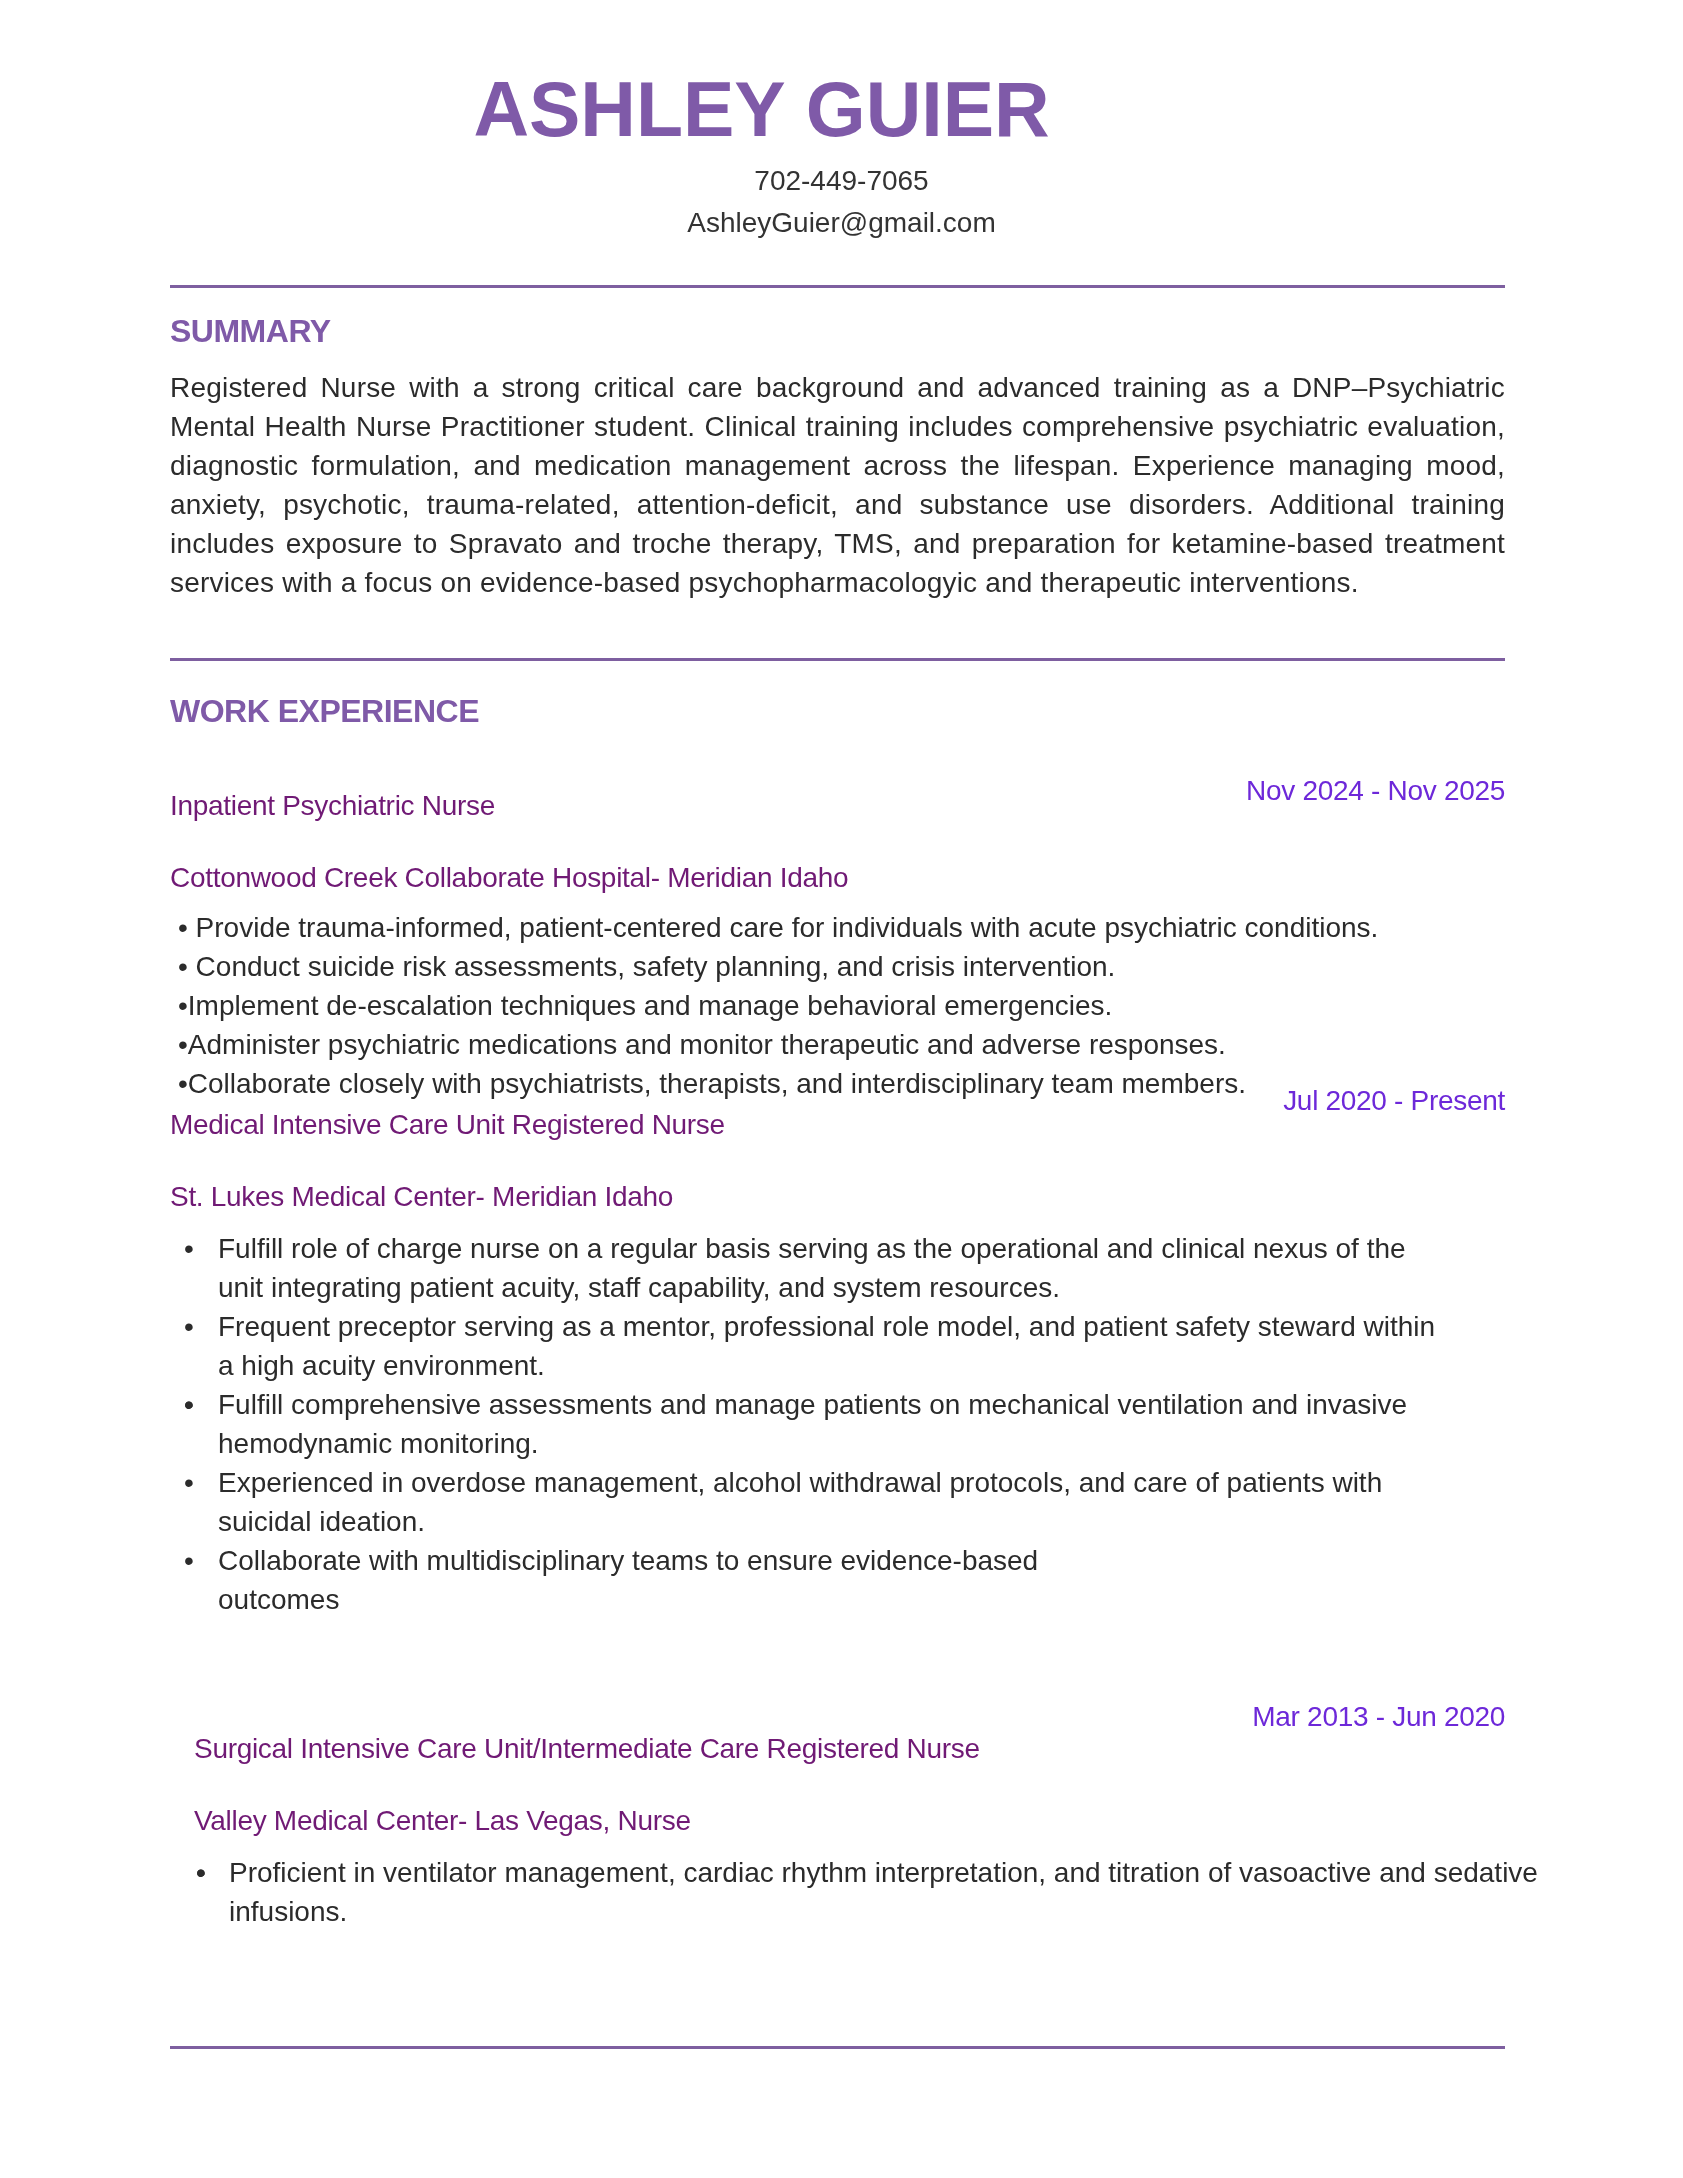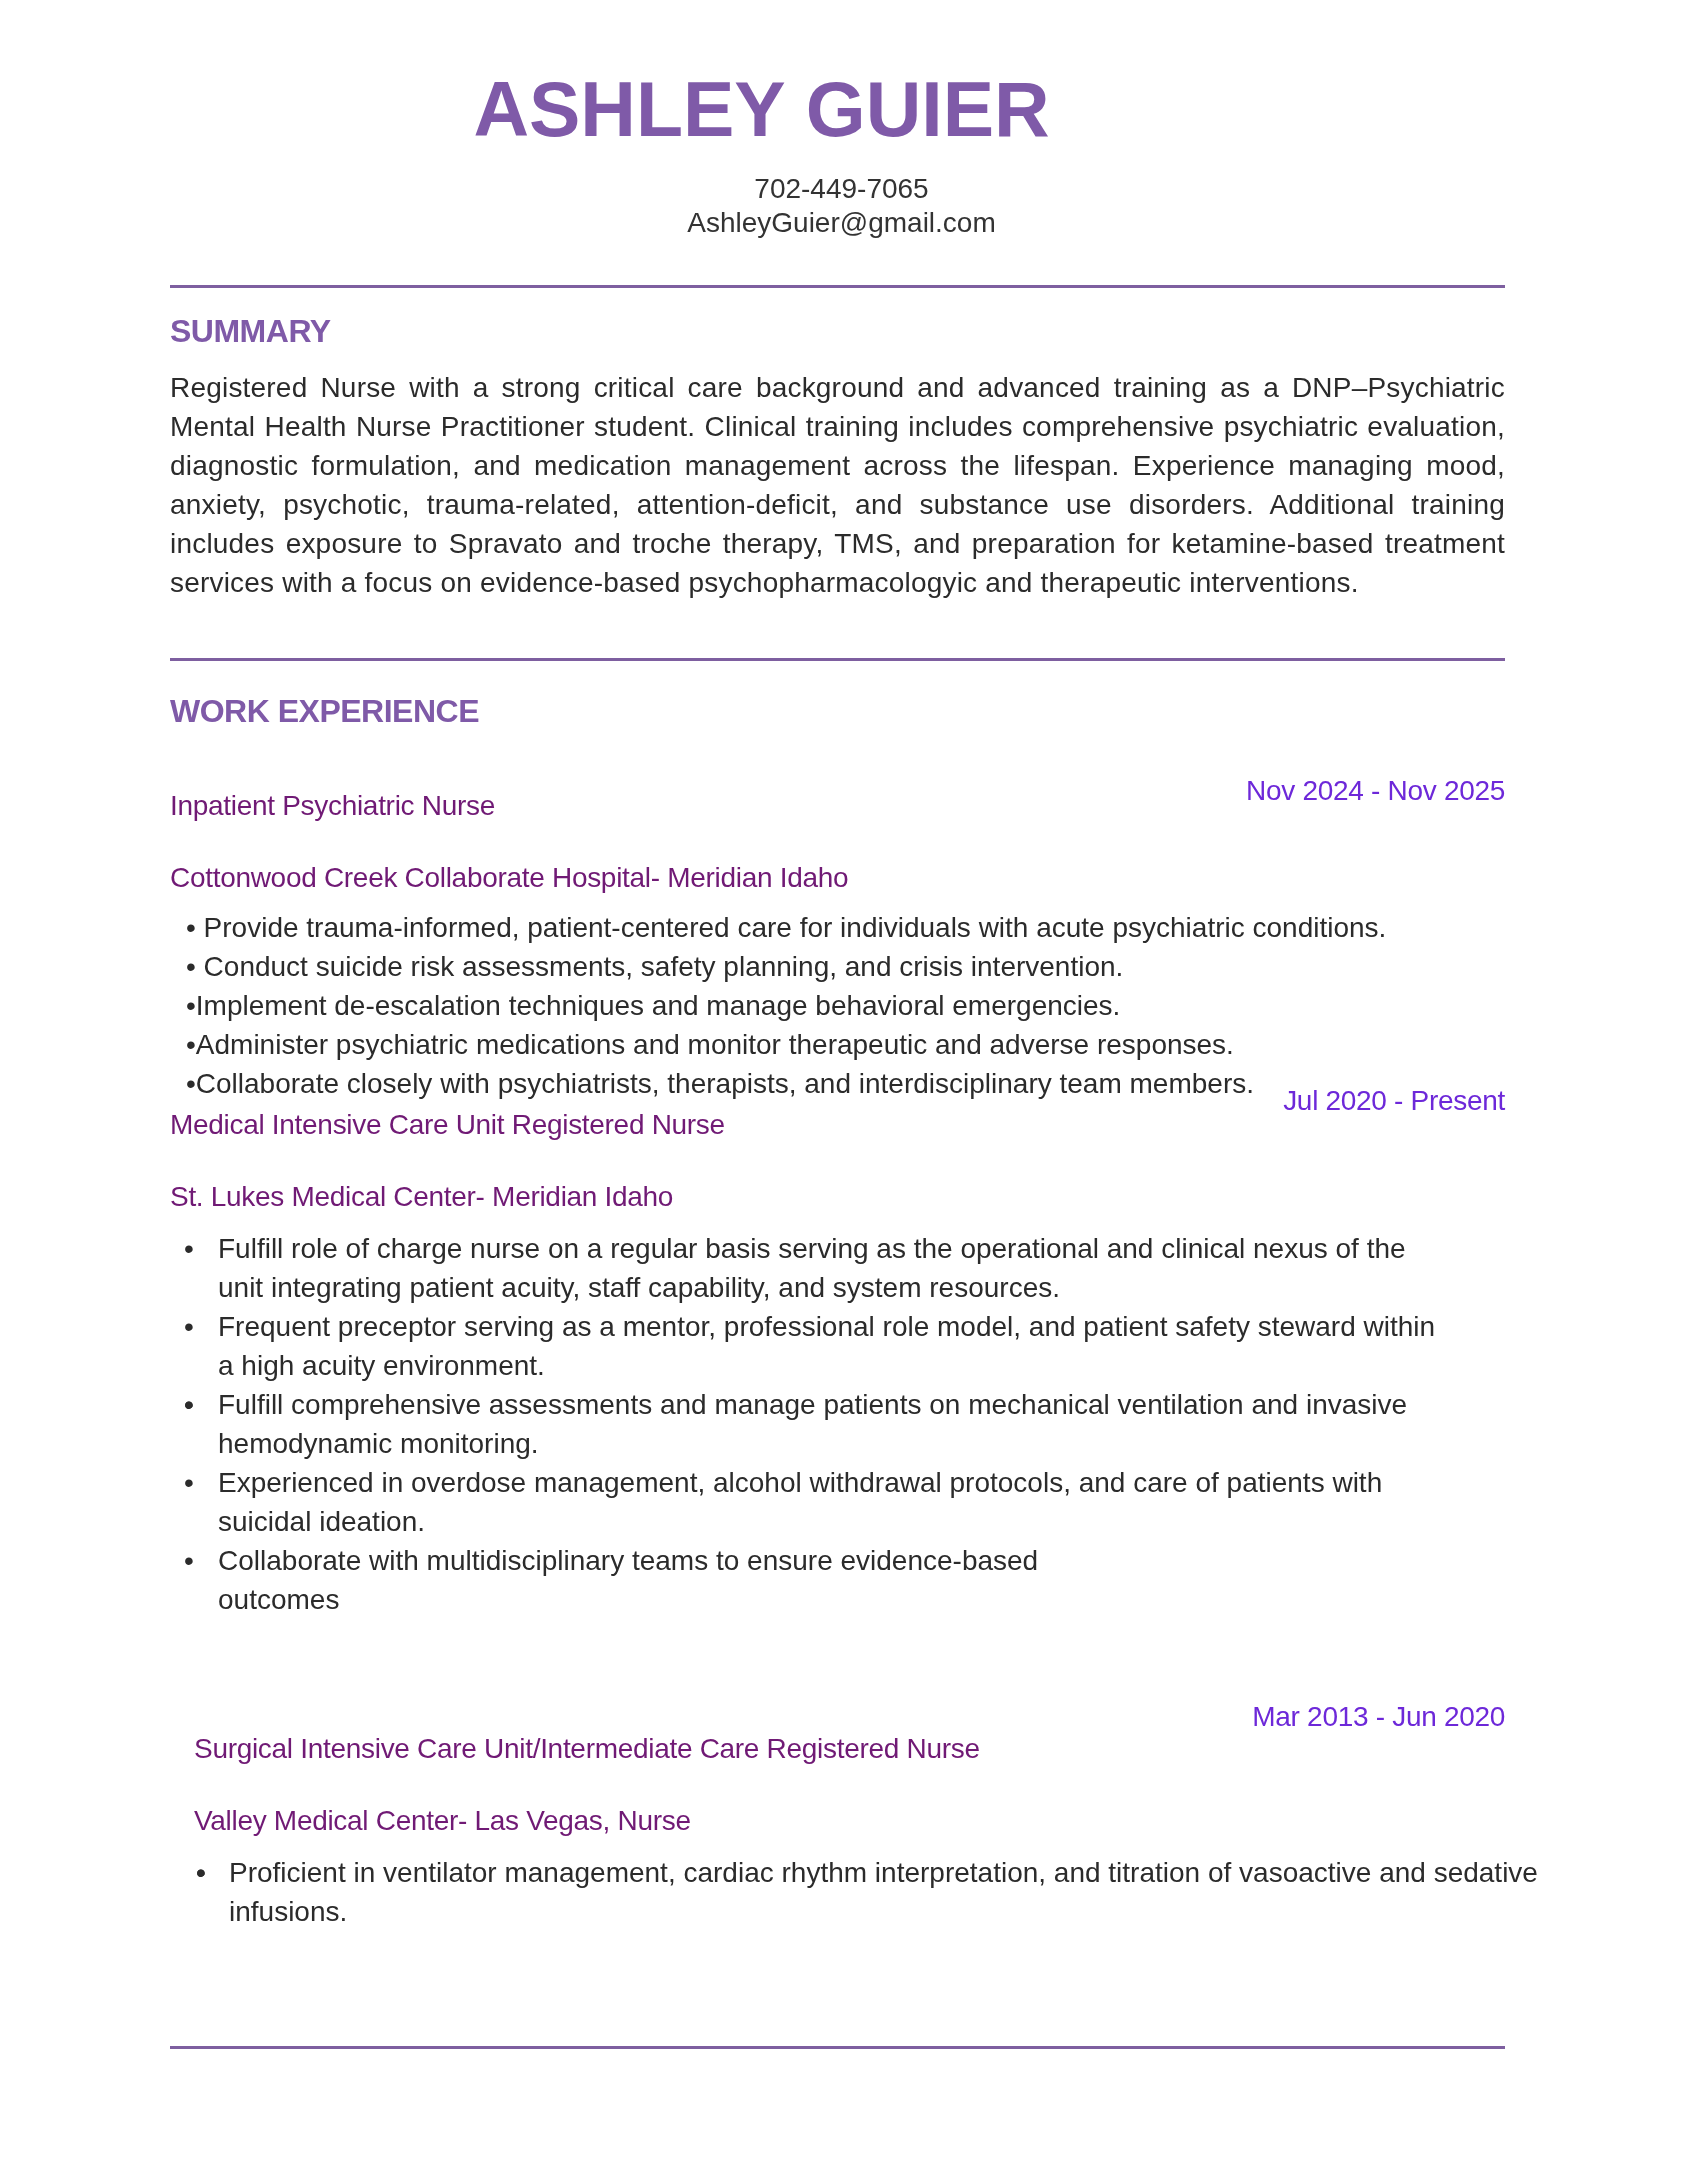--- a/index.html
+++ b/index.html
@@ -1,20 +1,20 @@
 <!DOCTYPE html>
 <html><head>
 <meta charset="utf-8">
 <style>
   html, body { margin: 0; padding: 0; background: #ffffff; }
   body { width: 1683px; height: 2178px; position: relative; font-family: "Liberation Sans", sans-serif; color: #2b2b2b; }
   .page { position: absolute; left: 0; top: 0; width: 1683px; height: 2178px; }
   .name { position: absolute; left: 0; width: 1523px; top: 65px; text-align: center; font-size: 77px; font-weight: bold; color: #7f5aa8; letter-spacing: 0px; line-height: 89px; }
   .contact { position: absolute; left: 0; width: 1683px; text-align: center; font-size: 28px; color: #333; line-height: 34px; }
-  .phone { top: 164px; margin-top: 8px; }
+  .phone { top: 164px; }
   .email { top: 206px; }
   .rule { position: absolute; left: 170px; width: 1335px; height: 3px; background: #7e5fa0; }
   .section-title { position: absolute; left: 170px; font-size: 32px; font-weight: bold; color: #7f5aa8; line-height: 40px; letter-spacing: -0.5px; }
   .summary-text { position: absolute; left: 170px; top: 368px; width: 1335px; font-size: 28px; line-height: 39px; text-align: justify; text-align-last: left; color: #2b2b2b; letter-spacing: 0.2px; }
   .job { position: absolute; left: 170px; width: 1335px; }
   .job-title, .job-org { font-size: 28px; font-weight: normal; color: #701a75; line-height: 40px; letter-spacing: -0.3px; margin-top: 32px; }
   .job-dates { position: absolute; right: 0; font-size: 28px; font-weight: normal; color: #6d28d9; line-height: 40px; letter-spacing: -0.3px; }
   ul.bullets { margin: 0; padding: 0; list-style: none; }
   ul.bullets li { font-size: 28px; line-height: 39px; color: #2b2b2b; position: relative; }
   .b1 li { padding-left: 0; }
@@ -38,21 +38,21 @@
   <div class="summary-text">Registered Nurse with a strong critical care background and advanced training as a DNP–Psychiatric Mental Health Nurse Practitioner student. Clinical training includes comprehensive psychiatric evaluation, diagnostic formulation, and medication management across the lifespan. Experience managing mood, anxiety, psychotic, trauma-related, attention-deficit, and substance use disorders. Additional training includes exposure to Spravato and troche therapy, TMS, and preparation for ketamine-based treatment services with a focus on evidence-based psychopharmacologyic and therapeutic interventions.</div>
 
   <div class="rule" style="top:658px;"></div>
 
   <div class="section-title" style="top:691px;">WORK EXPERIENCE</div>
 
   <div class="job" style="top:754px;">
     <div class="job-title">Inpatient Psychiatric Nurse</div>
     <div class="job-org">Cottonwood Creek Collaborate Hospital- Meridian Idaho</div>
     <div class="job-dates" style="top:17px;">Nov 2024 - Nov 2025</div>
-    <ul class="bullets b1" style="margin-top:10px; margin-left:16px;">
+    <ul class="bullets b1" style="margin-top:10px; margin-left:8px;">
       <li>• Provide trauma-informed, patient-centered care for individuals with acute psychiatric conditions.</li>
       <li>• Conduct suicide risk assessments, safety planning, and crisis intervention.</li>
       <li>•Implement de-escalation techniques and manage behavioral emergencies.</li>
       <li>•Administer psychiatric medications and monitor therapeutic and adverse responses.</li>
       <li>•Collaborate closely with psychiatrists, therapists, and interdisciplinary team members.</li>
     </ul>
   </div>
 
   <div class="job" style="top:1073px;">
     <div class="job-title">Medical Intensive Care Unit Registered Nurse</div>

